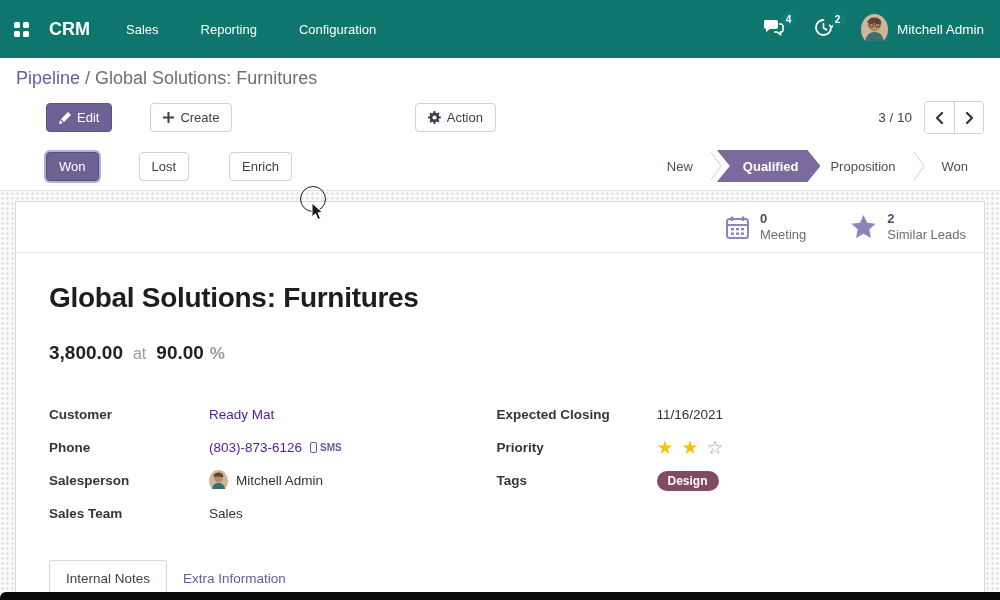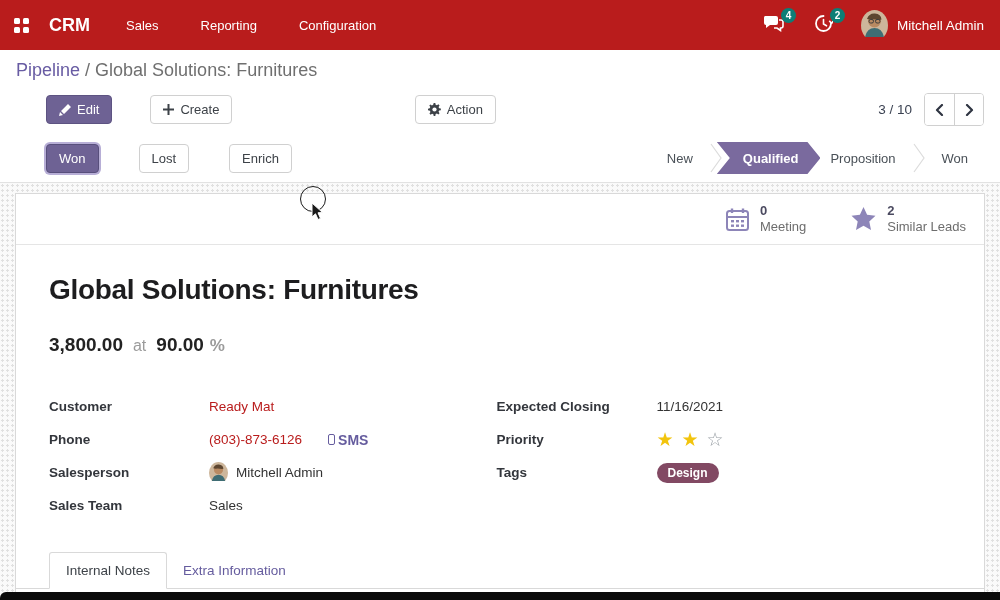--- a/index.html
+++ b/index.html
@@ -1,21 +1,21 @@
 <!DOCTYPE html>
 <html><head>
 <meta charset="utf-8">
 <style>
   * { margin:0; padding:0; box-sizing:border-box; }
   html,body { width:1000px; height:600px; overflow:hidden; background:#fff;
     font-family:"Liberation Sans", sans-serif; }
   .screen { width:1000px; height:600px; position:relative; display:flex; flex-direction:column; }
 
   
-  .navbar { height:50px; background:#b91c1c; display:flex; align-items:center; color:#fff; flex-shrink:0; }
+  .navbar { height:58px; background:#0f766e; display:flex; align-items:center; color:#fff; flex-shrink:0; }
   .nav-left { display:flex; align-items:center; }
   .grid-icon { width:15px; height:15px; margin:0 14px 0 14px; display:grid;
     grid-template-columns:1fr 1fr; grid-template-rows:1fr 1fr; gap:3px; cursor:pointer; }
   .grid-icon span { background:#fff; border-radius:1.5px; }
   .app-name { font-size:18px; font-weight:700; margin-right:36px; margin-left:6px; }
   .nav-menu { display:flex; gap:42px; font-size:13px; }
   .nav-menu div { cursor:pointer; }
   .nav-right { margin-left:auto; display:flex; align-items:center; gap:10px; padding-right:16px; }
   .nav-icon-wrap { position:relative; padding:6px 10px; cursor:pointer; }
   .badge { position:absolute; top:0px; right:-2px; background:#0d7e76; color:#fff;
@@ -75,23 +75,23 @@
   .amount-row { margin-top:28px; display:flex; align-items:baseline; gap:10px; }
   .amount { font-size:19px; font-weight:700; color:#222; }
   .at-label { font-size:16px; color:#9b9b9b; }
   .percent-sign { font-size:17px; color:#9b9b9b; font-weight:600; margin-left:-4px; }
 
   .fields { display:flex; margin-top:34px; }
   .fcol { width:50%; }
   .frow { display:flex; align-items:center; height:33px; }
   .flabel { width:160px; font-size:13.5px; font-weight:700; color:#33363c; flex-shrink:0; }
   .fvalue { font-size:13.5px; color:#333; display:flex; align-items:center; gap:8px; }
-  .link { color:#b91c1c; cursor:pointer; }
-  .sms-link { display:inline-flex; align-items:center; gap:3px; margin-left:18px;
-    color:#655c9e; font-size:14px; font-weight:700; cursor:pointer; }
+  .link { color:#4c1d95; cursor:pointer; }
+  .sms-link { display:inline-flex; align-items:center; gap:3px; 
+    color:#655c9e; font-size:10px; font-weight:700; cursor:pointer; }
   .phone-glyph { width:7px; height:11px; border:1.2px solid #655c9e; border-radius:2px; display:inline-block; }
   .star { font-size:19px; line-height:1; cursor:pointer; }
   .star-filled { color:#f2c40d; }
   .star-filled::before { content:"★"; }
   .star-empty { color:#9aa0a6; }
   .star-empty::before { content:"☆"; }
   .tag-pill { background:#824963; color:#fff; font-size:12px; font-weight:700;
     padding:3px 11px; border-radius:11px; cursor:pointer; }
 
   

